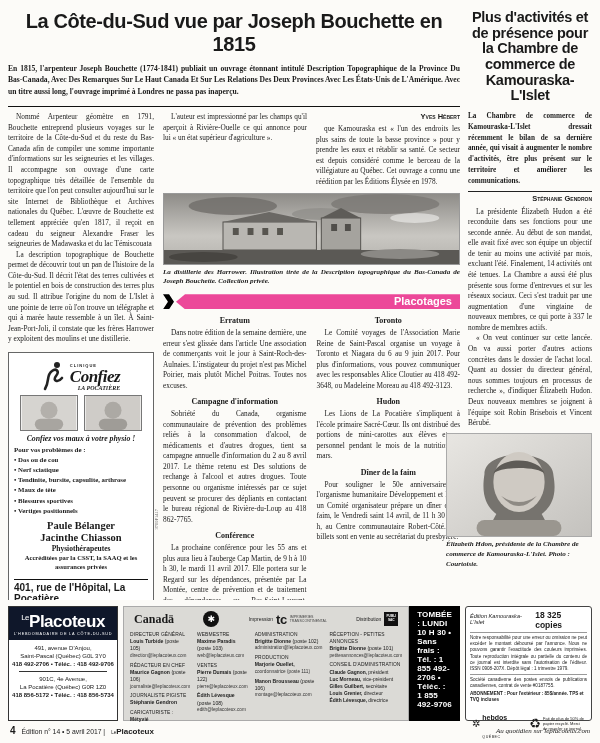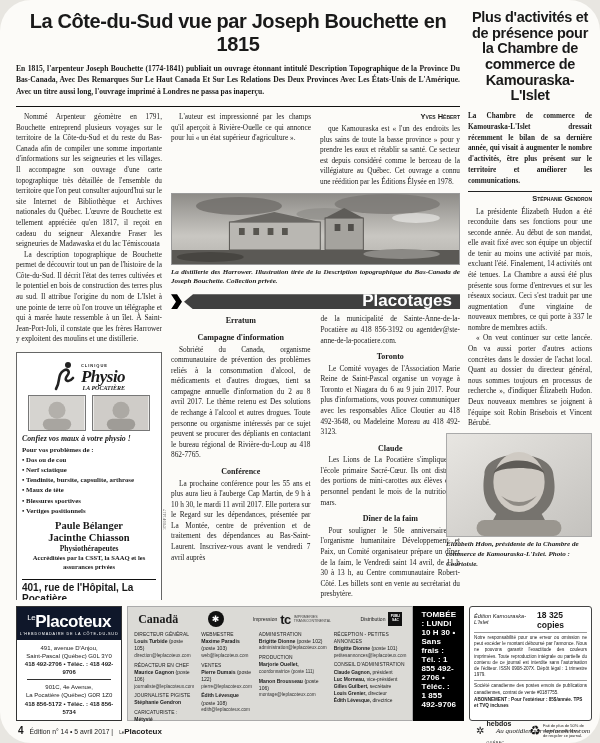--- a/index.html
+++ b/index.html
@@ -5,21 +5,21 @@
   * { box-sizing: border-box; margin: 0; padding: 0; }
   html,body { width:600px; }
   body {
     font-family: "Liberation Serif", serif;
     background:#e8e6e1;
     color:#1a1a1a;
     -webkit-font-smoothing: antialiased;
   }
   .page {
     width:600px; height:743px; background:#fcfbf8; overflow:hidden;
-    padding:8px 8px 0 16px; position:relative;border-radius:31px;
+    padding:8px 8px 0 8px; position:relative;
   }
   
   .top { display:flex; gap:8px; height:592px; overflow:hidden; }
   .main-left { width:452px; display:flex; flex-direction:column; }
   .side { width:124px; display:flex; flex-direction:column; }
 
   h1.headline {
     font-family:"Liberation Sans", sans-serif; font-weight:bold;
     font-size:20px; letter-spacing:-0.4px; text-align:center; margin:2px 0 7px;
   }
@@ -50,23 +50,23 @@
   }
   .caption.left { text-align:left; }
 
   
   .banner { display:flex; height:15px; margin:7px 0 5px; align-items:stretch; }
   .banner .notch {
     width:11px; background:#000; margin-right:2px;
     clip-path:polygon(0 0,55% 0,100% 50%,55% 100%,0 100%,45% 50%);
   }
   .banner .bar {
-    flex:1; background:#404040; color:#fff;
+    flex:1; background:#ec4899; color:#fff;
     clip-path:polygon(9px 0,100% 0,100% 100%,9px 100%,0 50%);
-    font-family:"Liberation Sans", sans-serif; font-weight:bold; font-size:17px;
+    font-family:"Liberation Sans", sans-serif; font-weight:bold; font-size:11px;
     text-align:right; line-height:14px; padding-right:8px;
   }
   .pl-cols { display:flex; gap:10px; }
   .pl-col { flex:1; font-size:7.3px; line-height:1.45; text-align:justify; }
   .pl-col h3 { font-size:8px; text-align:center; margin:5px 0 1px; }
   .pl-col h3:first-child { margin-top:1px; }
   .pl-col p { text-indent:8px; }
   .pl-col p.cont { text-indent:0; }
 
   
@@ -76,21 +76,21 @@
   }
   .ad-logo { display:flex; align-items:flex-end; justify-content:center; gap:2px; height:34px; }
   .ad-logo svg { height:30px; width:26px; }
   .ad-logo .wordmark { line-height:1; }
   .ad-logo .clinique { font-family:"Liberation Sans",sans-serif; font-size:4px; letter-spacing:1px; font-weight:bold; }
   .ad-logo .physio { font-style:italic; font-weight:bold; font-size:17px; letter-spacing:-0.5px; }
   .ad-logo .loc { font-style:italic; font-weight:bold; font-size:6px; text-align:right; }
   .ad-photos { display:flex; gap:6px; justify-content:center; margin:4px 0 3px; }
   .ad-photos .thumb { width:58px; height:36px; border:0.5px solid #777; }
   .ad-photos svg { display:block; width:100%; height:100%; }
-  .ad-slogan { font-style:italic; font-weight:bold; font-size:7.8px; margin-bottom:3px; }
+  .ad-slogan { font-style:italic; font-weight:bold; font-size:7.8px; text-align:center; margin-bottom:3px; }
   .ad-problabel { font-weight:bold; font-size:7px; margin-bottom:1px; }
   .ad ul { list-style:none; font-weight:bold; font-size:6.8px; line-height:1.5; }
   .ad ul li::before { content:"• "; }
   .ad-names { text-align:center; margin-top:4px; font-weight:bold; }
   .ad-name { font-size:10.5px; line-height:1.15; }
   .ad-role { font-size:7.5px; font-weight:bold; text-align:center; }
   .ad-accr { font-size:6.6px; font-weight:bold; text-align:center; line-height:1.3; margin-top:1px; }
   .ad-addr { font-family:"Liberation Sans",sans-serif; font-weight:bold; font-size:10px; text-align:left; margin-top:8px; border-top:1.2px solid #111; padding-top:2px;}
   .ad-phone { font-family:"Liberation Sans",sans-serif; font-weight:bold; font-size:9px; border-bottom:1.2px solid #111; padding-bottom:2px;}
   .ad-id { position:absolute; right:-1px; top:58%; font-size:4.5px; color:#555;
@@ -192,21 +192,21 @@
           </div>
 
           <div class="ad">
             <div class="ad-logo">
               <svg viewBox="0 0 26 30">
                 <circle cx="15" cy="4" r="3" fill="#222"></circle>
                 <path d="M3,28 C8,20 4,14 10,10 C14,7 18,10 14,15 C10,20 16,22 20,17" fill="none" stroke="#222" stroke-width="2.6" stroke-linecap="round"></path>
               </svg>
               <div class="wordmark">
                 <div class="clinique">CLINIQUE</div>
-                <div class="physio">Physio</div>
+                <div class="physio">Confiez</div>
                 <div class="loc">LA POCATIÈRE</div>
               </div>
             </div>
             <div class="ad-photos">
               <div class="thumb">
                 <svg viewBox="0 0 58 36">
                     <rect width="58" height="36" fill="#d6d4d0"></rect>
                     <circle cx="29" cy="15" r="9" fill="#b3b0ab"></circle>
                     <rect x="14" y="24" width="30" height="12" rx="6" fill="#a8a5a0"></rect>
                   </svg>
@@ -286,30 +286,30 @@
           <div class="banner">
             <div class="notch"></div>
             <div class="bar">
               <span>Placotages</span>
             </div>
           </div>
 
           <div class="pl-cols">
             <div class="pl-col">
               <h3>Erratum</h3>
+              <p>Dans notre édition de la semaine dernière, une erreur s'est glissée dans l'article Une association de commerçants voit le jour à Saint-Roch-des-Aulnaies. L'instigateur du projet n'est pas Michel Poirier, mais plutôt Michel Poitras. Toutes nos excuses.</p>
               <h3>Campagne d'information</h3>
               <p>Sobriété du Canada, organisme communautaire de prévention des problèmes reliés à la consommation d'alcool, de médicaments et d'autres drogues, tient sa campagne annuelle d'information du 2 au 8 avril 2017. Le thème retenu est Des solutions de rechange à l'alcool et autres drogues. Toute personne ou organisme intéressés par ce sujet peuvent se procurer des dépliants en contactant le bureau régional de Rivière-du-Loup au 418 862-7765.</p>
               <h3>Conférence</h3>
               <p>La prochaine conférence pour les 55 ans et plus aura lieu à l'auberge Cap Martin, de 9 h à 10 h 30, le mardi 11 avril 2017. Elle portera sur le Regard sur les dépendances, présentée par La Montée, centre de prévention et de traitement des dépendances au Bas-Saint-Laurent. Inscrivez-vous avant le vendredi 7 avril auprès</p>
             </div>
             <div class="pl-col">
-              <p class="cont">de la municipalité de Sainte-Anne-de-la-Pocatière au 418 856-3192 ou agentdev@ste-anne-de-la-pocatiere.com.</p>
               <h3>Toronto</h3>
               <p>Le Comité voyages de l'Association Marie Reine de Saint-Pascal organise un voyage à Toronto et Niagara du 6 au 9 juin 2017. Pour plus d'informations, vous pouvez communiquer avec les responsables Alice Cloutier au 418 492-3648, ou Madeleine Moreau au 418 492-3123.</p>
-              <h3>Claude</h3>
+              <h3>Hudon</h3>
               <p>Les Lions de La Pocatière s'impliquent à l'école primaire Sacré-Cœur. Ils ont distribué des portions de mini-carottes aux élèves et au personnel pendant le mois de la nutrition en mars.</p>
               <h3>Dîner de la faim</h3>
               <p>Pour souligner le 50e anniversaire de l'organisme humanitaire Développement et Paix, un Comité organisateur prépare un dîner de la faim, le Vendredi saint 14 avril, de 11 h 30 à 13 h, au Centre communautaire Robert-Côté. Les billets sont en vente au secrétariat du presbytère.</p>
             </div>
           </div>
         </div>
       </div>
     </div>
 
     <div class="side">

